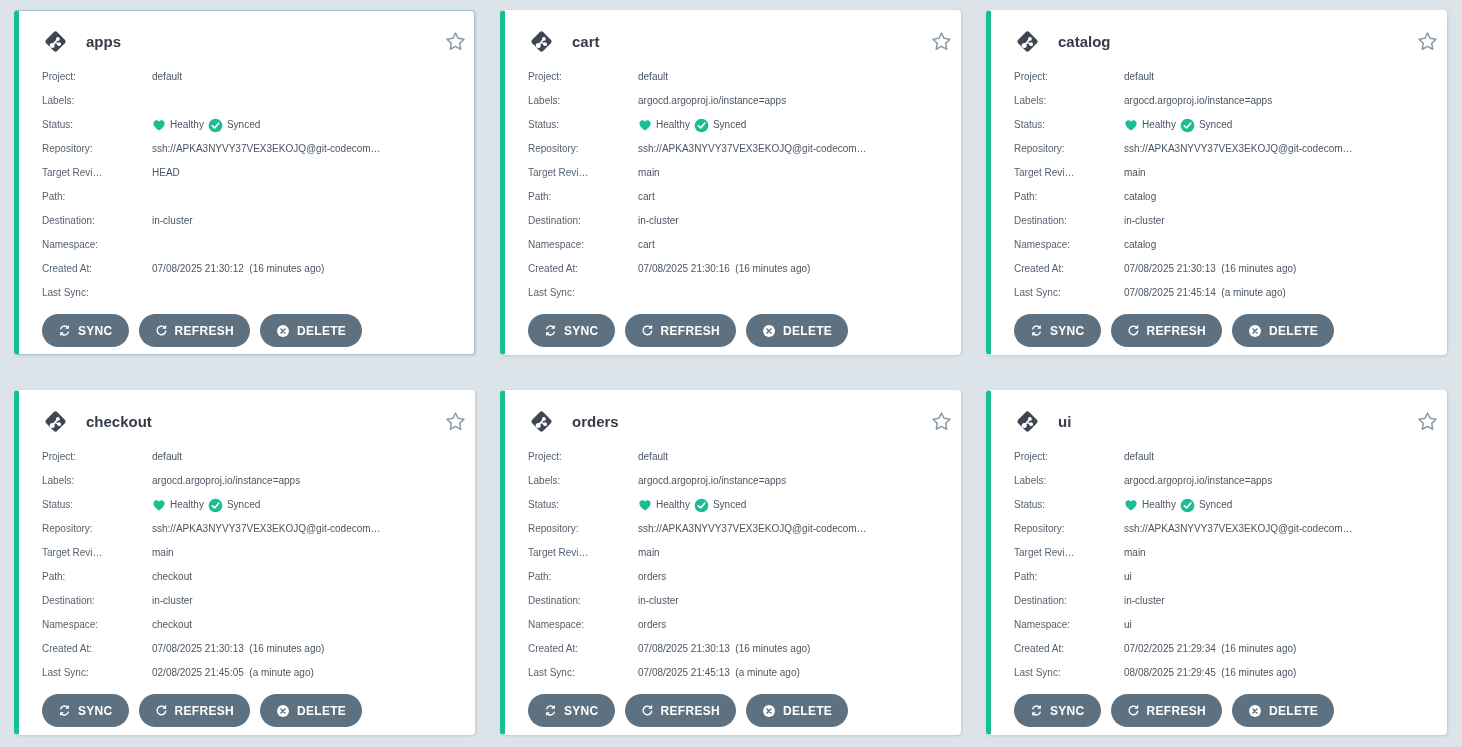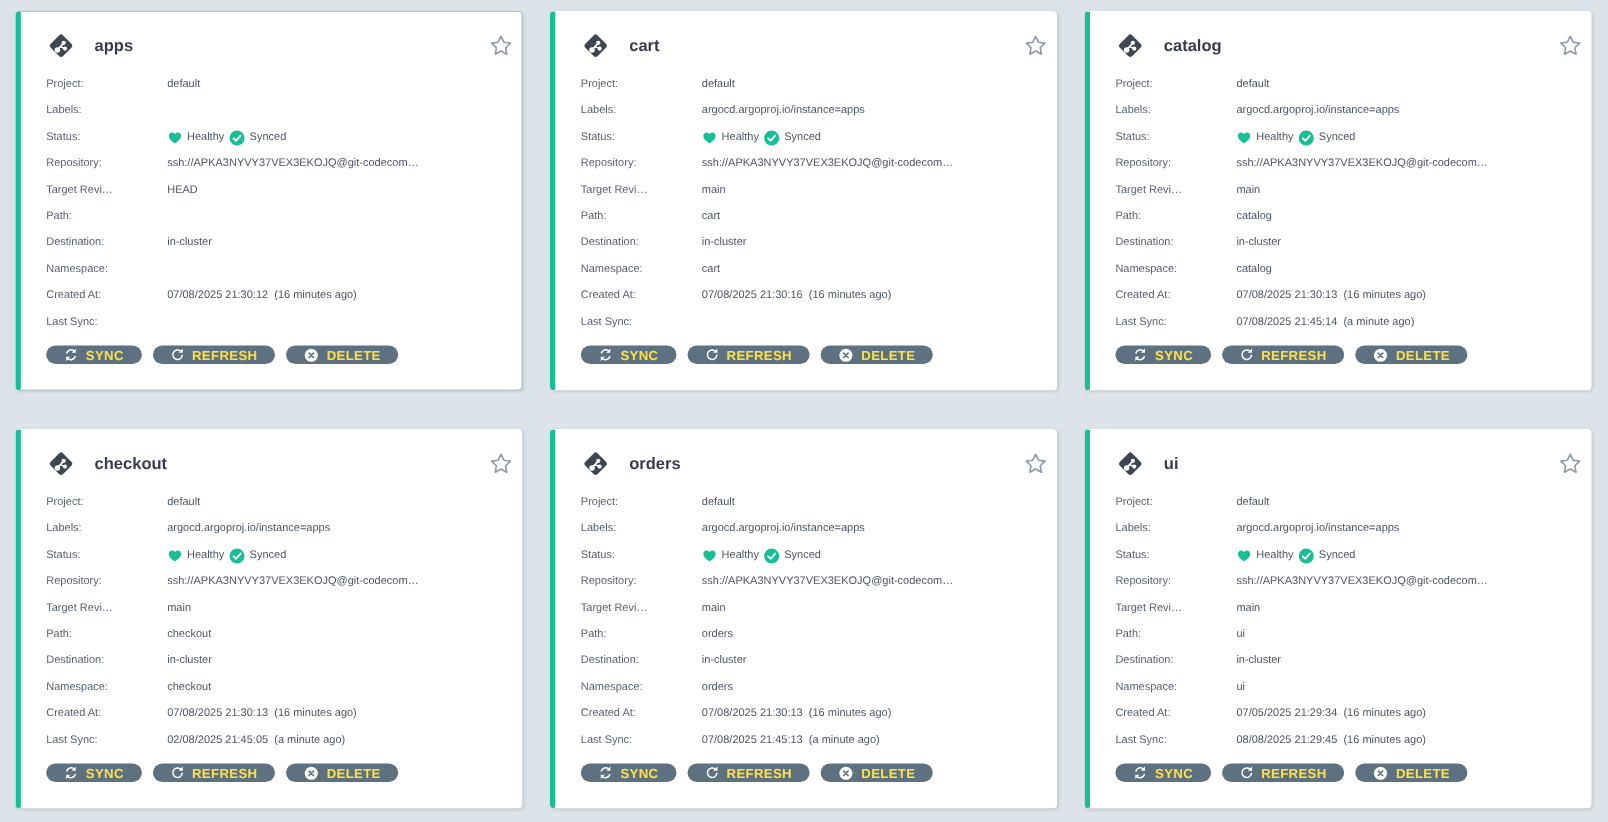--- a/index.html
+++ b/index.html
@@ -77,26 +77,26 @@
   .status-text { color:#4a5664;text-align:center; }
   .btn-row {
     display:flex;
     gap:10px;
     margin-top:9px;
   }
   .btn {
     display:inline-flex;
     align-items:center;
     gap:7px;
-    height:17px;
+    height:33px;
     padding:0 16px;
     border:none;
     border-radius:17px;
     background:#5d7180;
-    color:#fde047;
+    color:#ffffff;
     font-family:"Liberation Sans", sans-serif;
     font-size:12px;
     font-weight:bold;
     letter-spacing:0.3px;
     cursor:pointer;
   }
   .btn svg { flex:0 0 auto; }
 </style>
 </head>
 <body>
@@ -687,21 +687,21 @@
       <span class="field-value">in-cluster</span>
     </div>
 
     <div class="field-row">
       <span class="field-label">Namespace:</span>
       <span class="field-value">ui</span>
     </div>
 
     <div class="field-row">
       <span class="field-label">Created At:</span>
-      <span class="field-value">07/05/2025 21:29:34  (16 minutes ago)</span>
+      <span class="field-value">07/02/2025 21:29:34  (16 minutes ago)</span>
     </div>
 
     <div class="field-row">
       <span class="field-label">Last Sync:</span>
       <span class="field-value">08/08/2025 21:29:45  (16 minutes ago)</span>
     </div>
 
     <div class="btn-row">
       <button class="btn">
         <svg width="13" height="13" viewBox="0 0 16 16">

